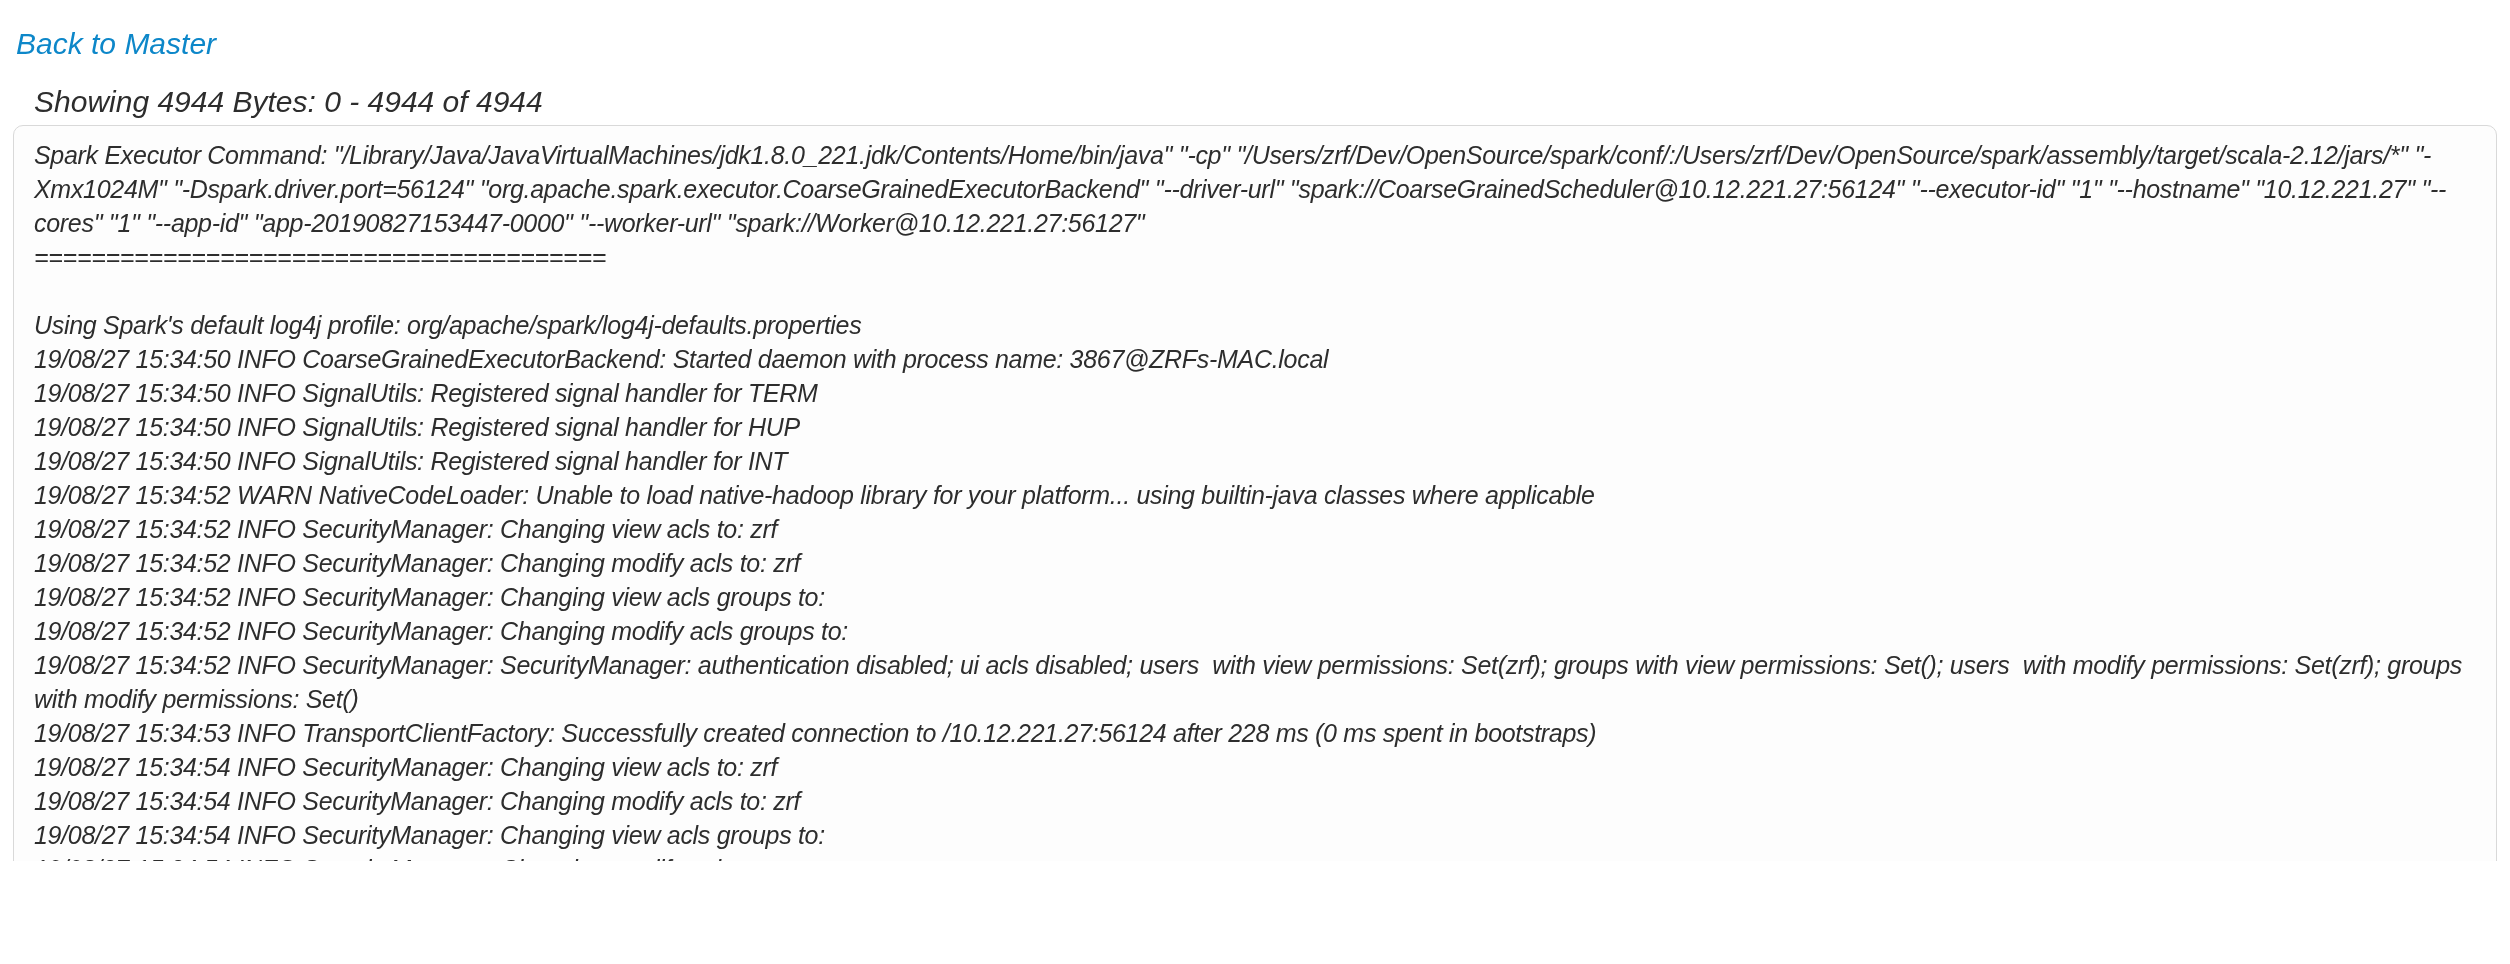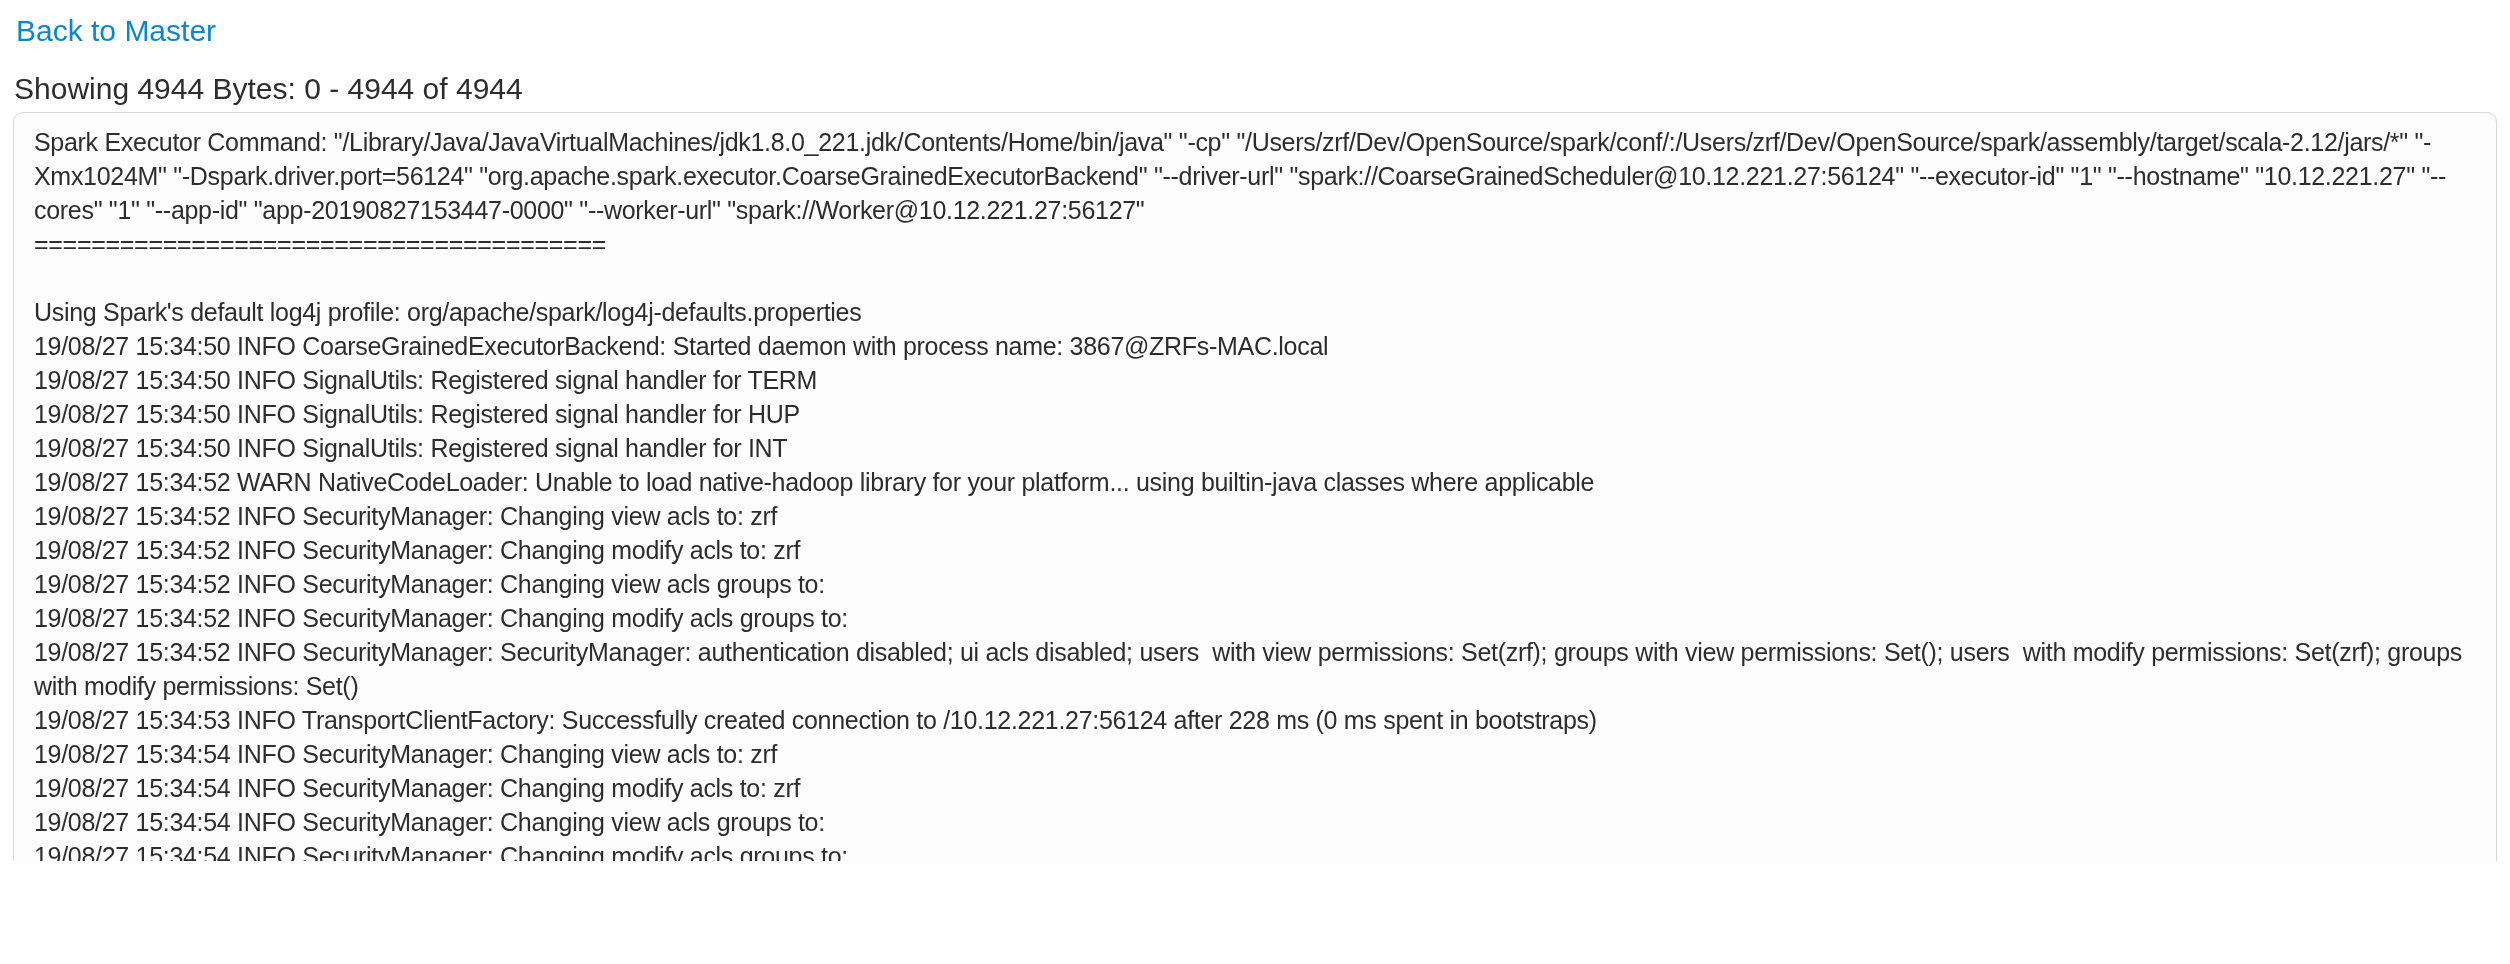--- a/index.html
+++ b/index.html
@@ -17,34 +17,35 @@
     width: 2510px;
     height: 964px;
     overflow: hidden;
     background: var(--page-bg);
     font-family: "Liberation Sans", "DejaVu Sans", sans-serif;
     color: var(--body-text);
   }
   .page {
     width: 2510px;
     height: 861px;
-    padding: 0 13px;
+    padding: 13px 13px;
     overflow: hidden;
+    font-style: italic;
   }
   .back-link {
     display: inline-block;
     margin: 14px 0 0 3px;
     font-size: 30px;
     line-height: 34px;
     color: var(--link-blue);
     text-decoration: none;
     cursor: pointer;
   }
   .byte-range {
-    margin: 24px 0 0 1px;
+    margin: 24px 0 0 21px;
     font-size: 30px;
     line-height: 34px;
     color: var(--body-text);
   }
   .log-section-header {
     margin-top: 8px;
     height: 49px;
     background: var(--section-title-bg);
     border: 1px solid var(--section-title-border);
     border-radius: 10px;

